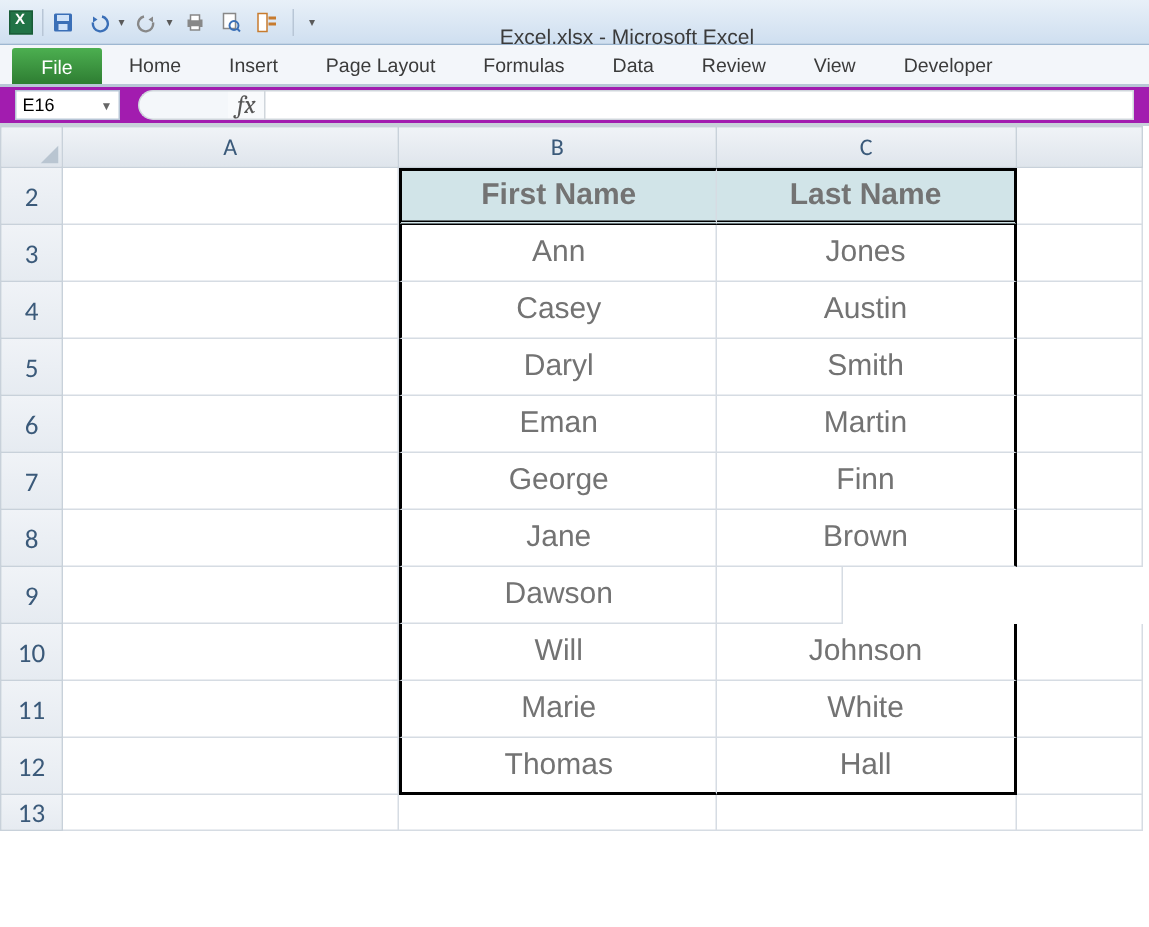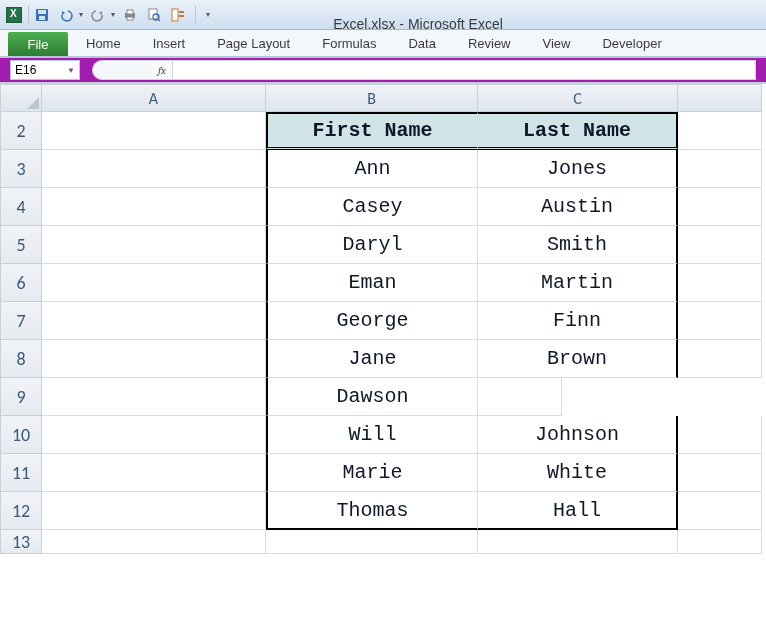--- a/index.html
+++ b/index.html
@@ -95,21 +95,21 @@
     display: flex;
     align-items: center;
     justify-content: space-between;
   }
   .namebox-drop { font-size: 8px; color:#666; }
   .fx-wrap { display:flex; align-items:center; margin-left: 12px; }
   .fx-cancel { width: 60px; height: 20px; border:1px solid #d0d6dc; border-right:none; background:#f4f7fa; border-radius:10px 0 0 10px; }
   .fx-label {
     font-style: italic;
     font-family: "Cambria", serif;
-    font-size: 11px;
+    font-size: 17px;
     color: #555;
     padding: 0 6px;
     height:20px;
     display:flex; align-items:center;
     border:1px solid #d0d6dc; border-left:none; border-right:none;
     background:#f8fafc;
   }
   .formula-input {
     flex: 1;
     height: 20px;
@@ -157,23 +157,23 @@
     color: #3b5a7a;
     font-family: Calibri, sans-serif;
   }
   .cells { position:relative; }
   .row { display:flex; height:38px; }
   .cell {
     height: 38px;
     border-right: 1px solid #d6dce3;
     border-bottom: 1px solid #d6dce3;
     display:flex; align-items:center; justify-content:center;
-    font-family: Liberation Mono, monospace;
+    font-family: Liberation Sans, sans-serif;
     font-size: 20px;
-    color: #0f172a;
+    color: #737373;
     background:#fff;
   }
   .cA { width:224px; }
   .cB { width:212px; }
   .cC { width:200px; }
   .cD { width:84px; }
 
   
   .tbl-header {
     background: #d1e4e8;

